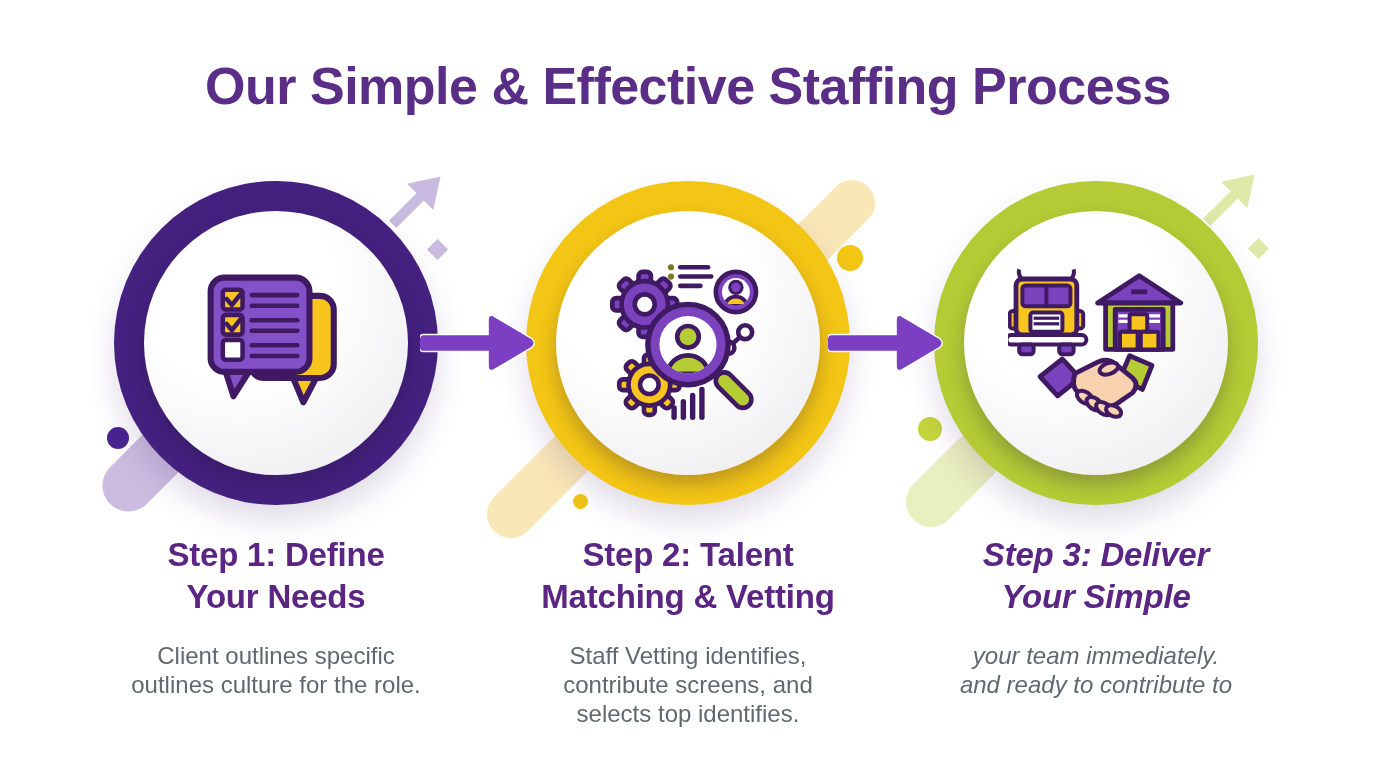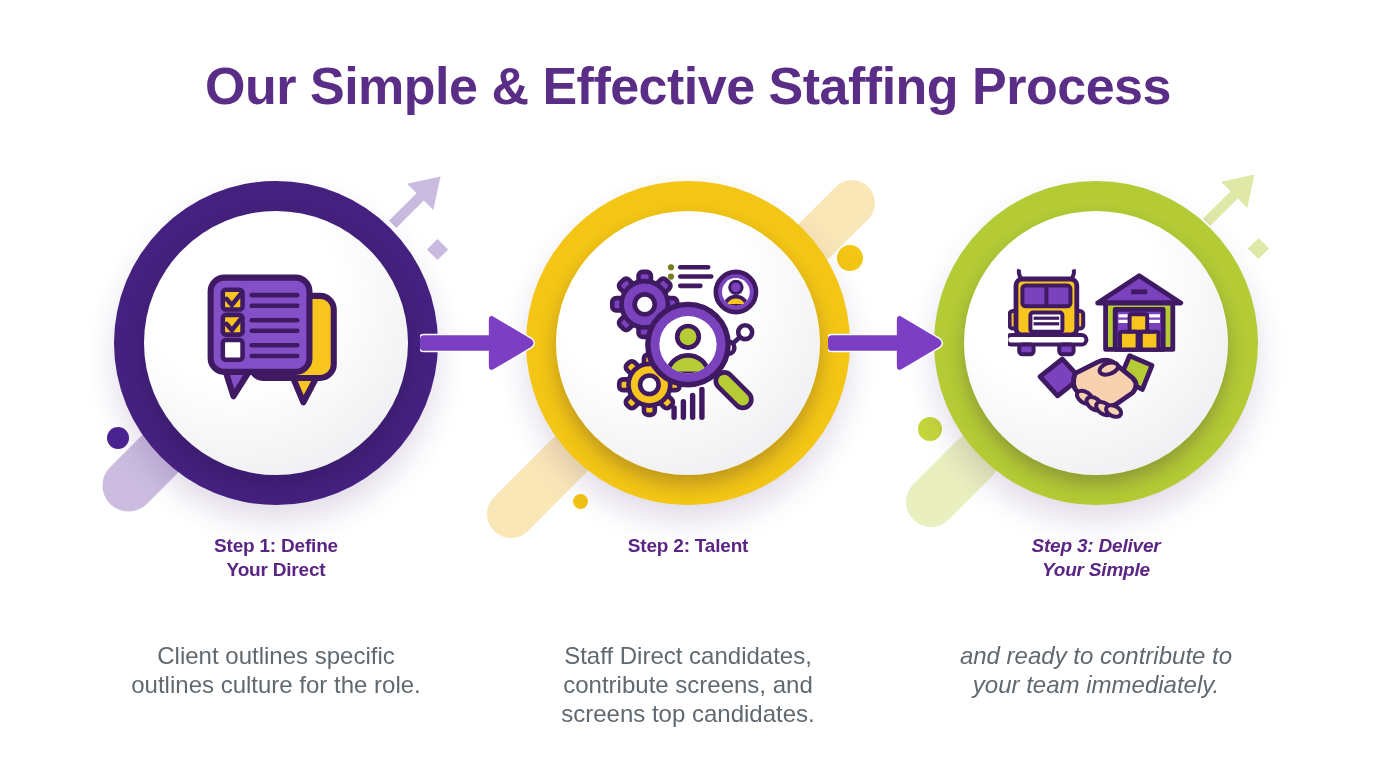--- a/index.html
+++ b/index.html
@@ -58,21 +58,21 @@
   .dot-lime { left: 918px; top: 417px; width: 24px; height: 24px; background: #C5D53C; }
   .capsule { border-radius: 999px; transform: rotate(45deg); }
   .capsule-lav { left: 118px; top: 422px; width: 52px; height: 96px; background: #CBBCE0; }
   .capsule-cream-tr { left: 800px; top: 168px; width: 46px; height: 128px; background: #FAE7B8; }
   .capsule-cream-bl { left: 516px; top: 420px; width: 48px; height: 130px; background: #FAE7B8; }
   .capsule-lightlime { left: 928px; top: 424px; width: 50px; height: 112px; background: #E9EFBE; }
   
   .step-heading {
     position: absolute; top: 534px;
     width: 400px; text-align: center;
-    font-size: 19px; font-weight: 700; line-height: 1.26;
+    font-size: 33px; font-weight: 700; line-height: 1.26;
     letter-spacing: -0.2px;
     color: #5B2583;
     z-index: 5;
   }
   .step-desc {
     position: absolute; top: 641px;
     width: 400px; text-align: center;
     font-size: 24px; font-weight: 400; line-height: 1.21;
     color: #60696F;
     z-index: 5;
@@ -270,38 +270,39 @@
 
   <svg class="flow-arrow flow-arrow-1" width="118" height="66" viewBox="0 0 120 66">
     <path d="M4 25 H70 V10 Q70 3 76 7 L113 29 Q118 33 113 37 L76 59 Q70 63 70 56 V41 H4 Q0 41 0 37 V29 Q0 25 4 25 Z" fill="#7C3EC3" stroke="#FFFFFF" stroke-width="3" paint-order="stroke" stroke-linejoin="round"></path>
   </svg>
   <svg class="flow-arrow flow-arrow-2" width="118" height="66" viewBox="0 0 120 66">
     <path d="M4 25 H70 V10 Q70 3 76 7 L113 29 Q118 33 113 37 L76 59 Q70 63 70 56 V41 H4 Q0 41 0 37 V29 Q0 25 4 25 Z" fill="#7C3EC3" stroke="#FFFFFF" stroke-width="3" paint-order="stroke" stroke-linejoin="round"></path>
   </svg>
 
   <div class="step-heading tb-1">
     <div>Step 1: Define</div>
-    <div>Your Direct</div>
+    <div>Your Needs</div>
   </div>
   <div class="step-desc tb-1">
     <div>Client outlines specific</div>
     <div>outlines culture for the role.</div>
   </div>
 
   <div class="step-heading tb-2">
     <div>Step 2: Talent</div>
+    <div>Matching &amp; Vetting</div>
   </div>
   <div class="step-desc tb-2">
-    <div>Staff Direct candidates,</div>
+    <div>Staff Vetting identifies,</div>
     <div>contribute screens, and</div>
-    <div>screens top candidates.</div>
+    <div>selects top identifies.</div>
   </div>
 
   <div class="step-heading tb-3">
     <div>Step 3: Deliver</div>
     <div>Your Simple</div>
   </div>
   <div class="step-desc tb-3">
+    <div>your team immediately.</div>
     <div>and ready to contribute to</div>
-    <div>your team immediately.</div>
   </div>
 
 </div>
 
 </body></html>

